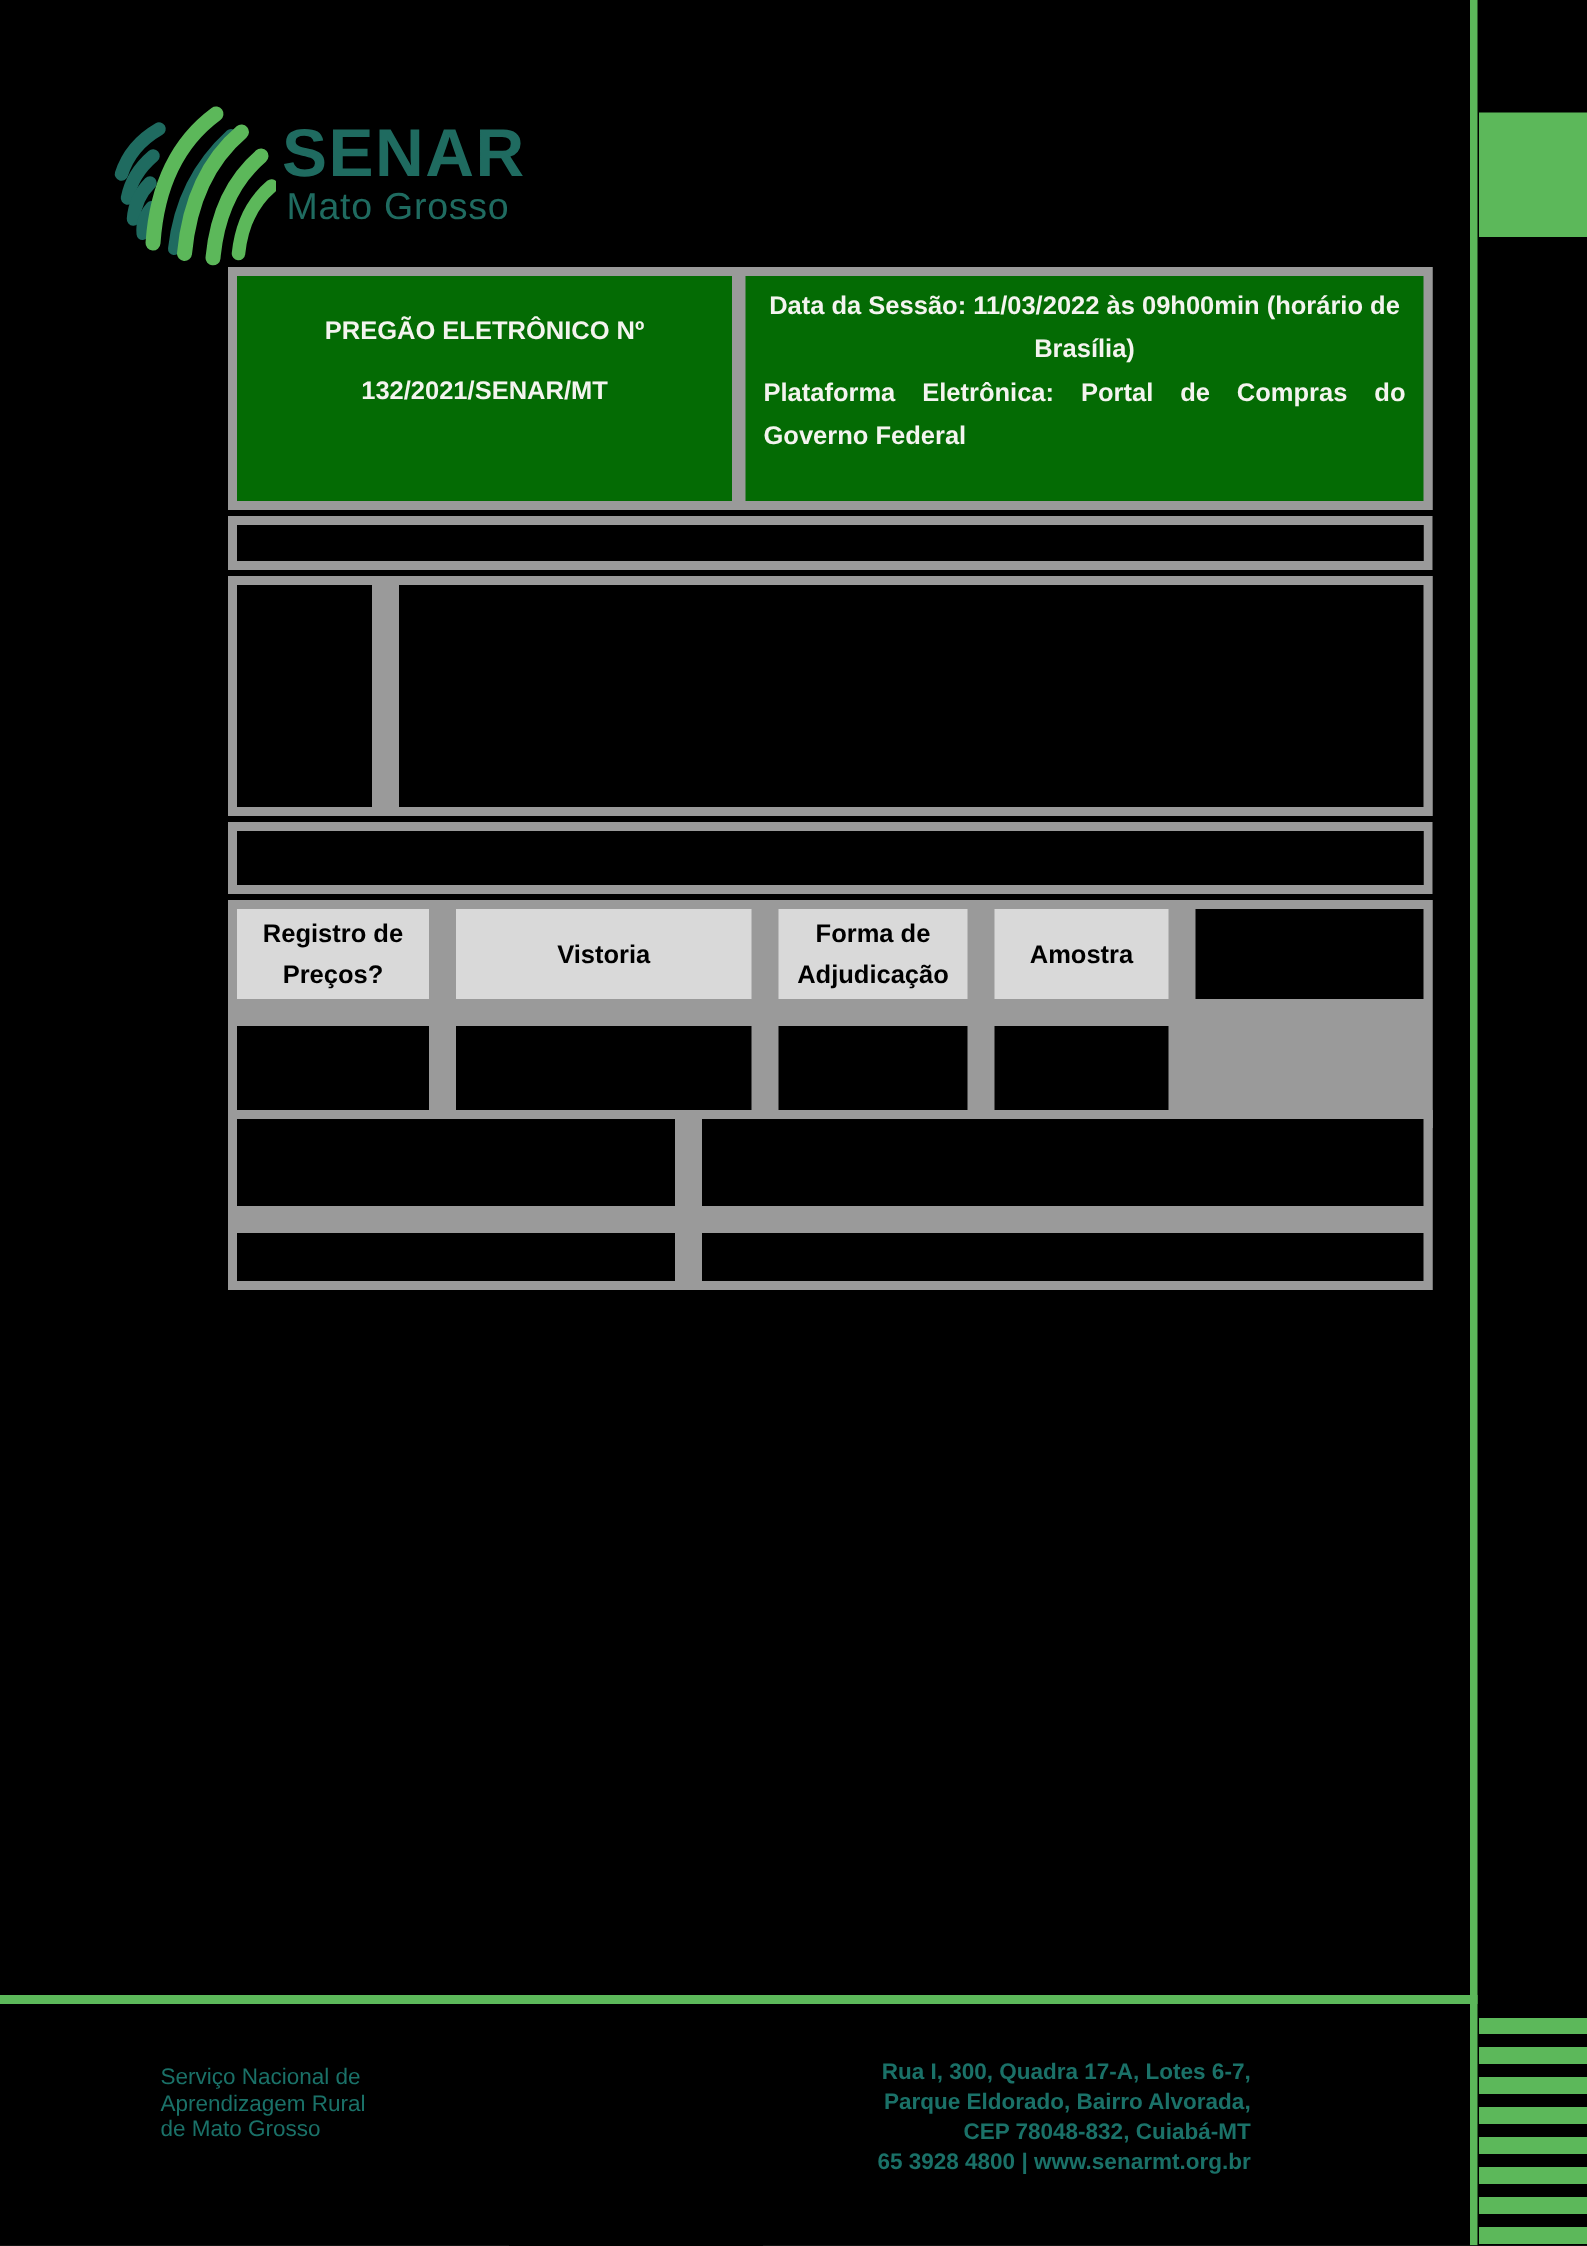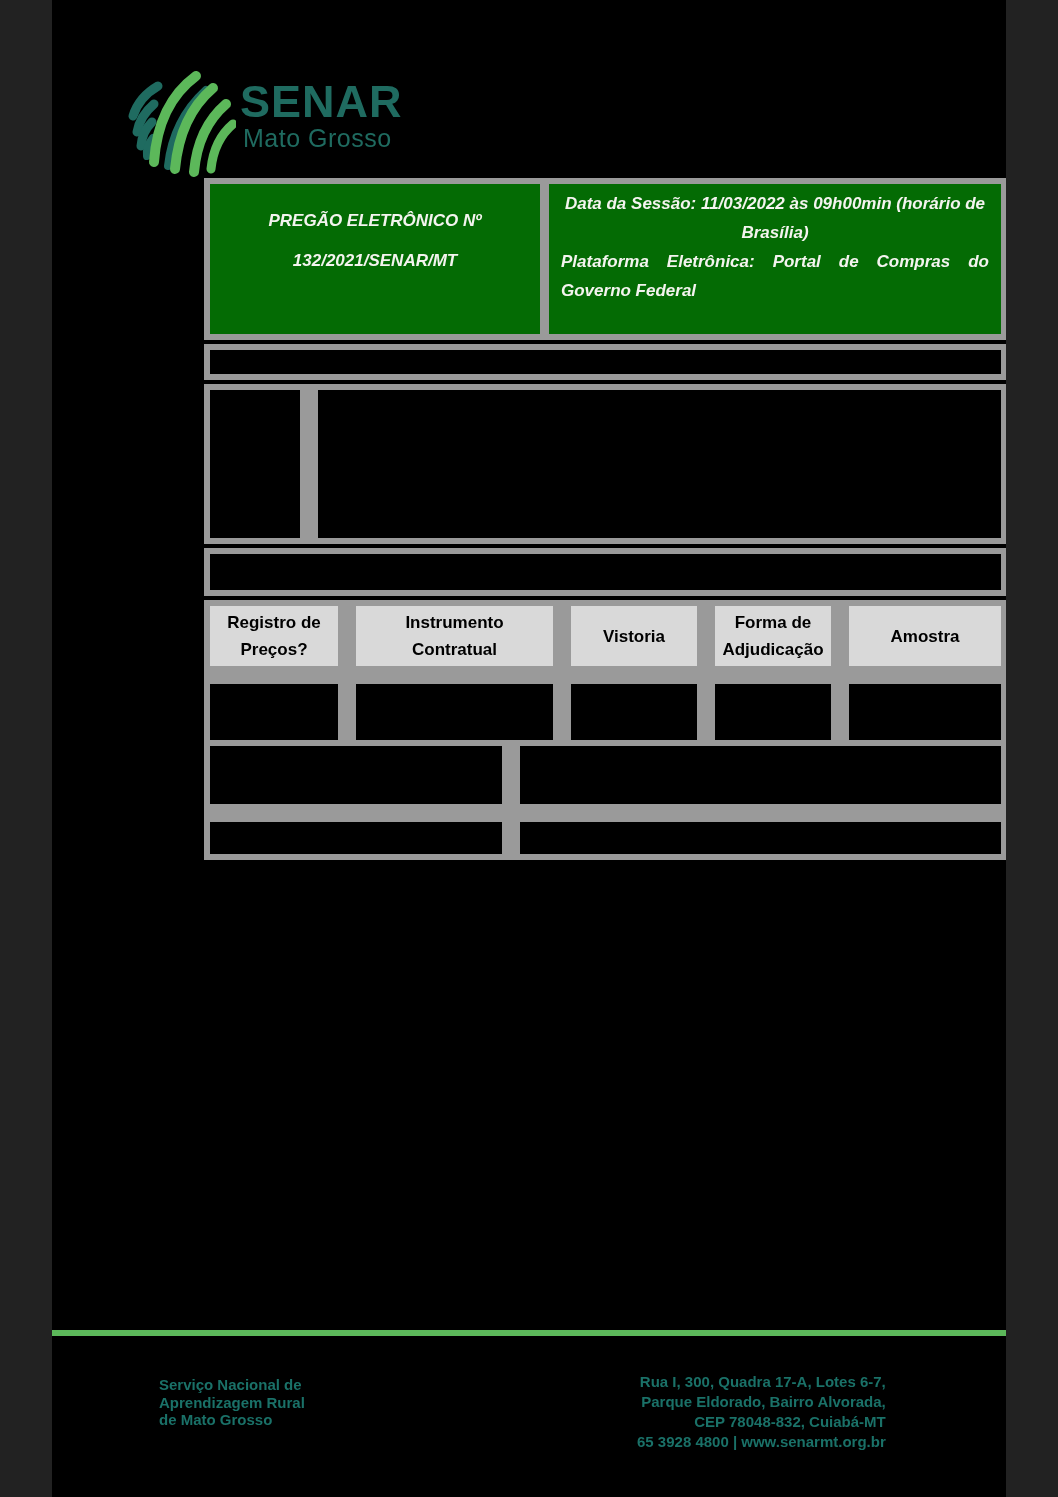--- a/index.html
+++ b/index.html
@@ -8,38 +8,38 @@
     --teal:#1a7168;
     --brand_teal:#1f6b60;
     --border_gray:#9a9a9a;
     --header_gray:#d9d9d9;
     --link_blue:#0b63c4;
     --email_blue:#1a6fe8;
     --white_text:#f4f4ef;
   }
   html,body{margin:0;padding:0;background:#222;}
   #page{
-    position:relative;width:954px;height:1497px;background:#000;
+    position:relative;width:1058px;height:1497px;background:#000;
     font-family:"Liberation Sans",sans-serif;overflow:hidden;margin:0 auto;
   }
   
   .v-line{position:absolute;left:980px;top:0;width:5px;height:1497px;background:var(--accent_green);}
   .green-rect{position:absolute;left:986px;top:75px;width:72px;height:83px;background:var(--accent_green);}
   .h-line{position:absolute;left:0;top:1330px;width:985px;height:6px;background:var(--accent_green);}
   .stripes{position:absolute;left:986px;top:1336px;width:72px;height:161px;
     background:repeating-linear-gradient(180deg,#000 0 9px,var(--accent_green) 9px 20px);}
   
   .logo-arcs{position:absolute;left:64px;top:62px;}
   .brand{position:absolute;left:188px;top:76px;font-size:45px;font-weight:800;color:var(--brand_teal);letter-spacing:1px;}
   .region{position:absolute;left:191px;top:124px;font-size:25px;font-weight:400;color:var(--brand_teal);letter-spacing:.5px;}
   
   .tbl{position:absolute;left:152px;width:803px;background:var(--border_gray);
     border:6px solid var(--border_gray);box-sizing:border-box;display:grid;gap:18px;}
   .cell{background:#000;}
-  .cell-green{background:var(--dark_green);color:var(--white_text);font-weight:bold;font-style:italic;}
+  .cell-green{background:var(--dark_green);color:var(--white_text);font-weight:bold;}
   .cell-gray{background:var(--header_gray);color:#000;font-weight:bold;
     display:flex;align-items:center;justify-content:center;text-align:center;
     font-size:17px;line-height:27px;padding:2px 6px;box-sizing:border-box;}
   
   #hdr{top:178px;height:162px;grid-template-columns:330px 1fr;gap:9px;}
   #hdr .left{display:flex;flex-direction:column;justify-content:center;
     text-align:center;font-size:17px;line-height:40px;padding-bottom:36px;}
   #hdr .right{padding:5px 12px 0 12px;font-size:17px;line-height:29px;}
   #hdr .right .session{text-align:center;margin:0;}
   #hdr .right .platform{text-align:justify;margin:0;}
@@ -51,21 +51,21 @@
   #tbl5{top:600px;grid-template-columns:128px 197px 126px 116px 1fr;grid-template-rows:60px 62px;}
   #tblDE{top:740px;grid-template-columns:292px 1fr;grid-template-rows:58px 32px;}
   #tblBig{top:848px;grid-template-columns:128px 1fr;grid-template-rows:182px 114px 143px;}
   .links-cell{position:relative;}
   .doc-link{position:absolute;font-size:16px;text-decoration:underline;color:var(--link_blue);cursor:pointer;white-space:nowrap;}
   #link-licitacoes{left:201px;top:28px;}
   #link-compras{left:5px;top:62px;}
   #link-email{left:44px;top:149px;color:var(--email_blue);}
   
   .footer-org{position:absolute;left:107px;top:1376px;color:var(--teal);
-    font-size:15px;font-weight:bold;line-height:17.5px;}
+    font-size:15px;font-weight:normal;line-height:17.5px;}
   .footer-addr{position:absolute;left:585px;top:1372px;color:var(--teal);
     font-size:15px;font-weight:600;line-height:20px;text-align:right;}
 </style>
 </head>
 <body>
 
 <div id="page">
 
   <div class="v-line"></div>
   <div class="green-rect"></div>
@@ -107,21 +107,20 @@
     <div class="cell"></div>
     <div class="cell"></div>
   </div>
 
   <div id="rowC" class="tbl">
     <div class="cell"></div>
   </div>
 
   <div id="tbl5" class="tbl">
     <div class="cell-gray">Registro de Preços?</div>
-    <div class="cell-gray">Instrumento Contratual</div>
     <div class="cell-gray">Vistoria</div>
     <div class="cell-gray">Forma de Adjudicação</div>
     <div class="cell-gray">Amostra</div>
     <div class="cell"></div>
     <div class="cell"></div>
     <div class="cell"></div>
     <div class="cell"></div>
     <div class="cell"></div>
   </div>
 

